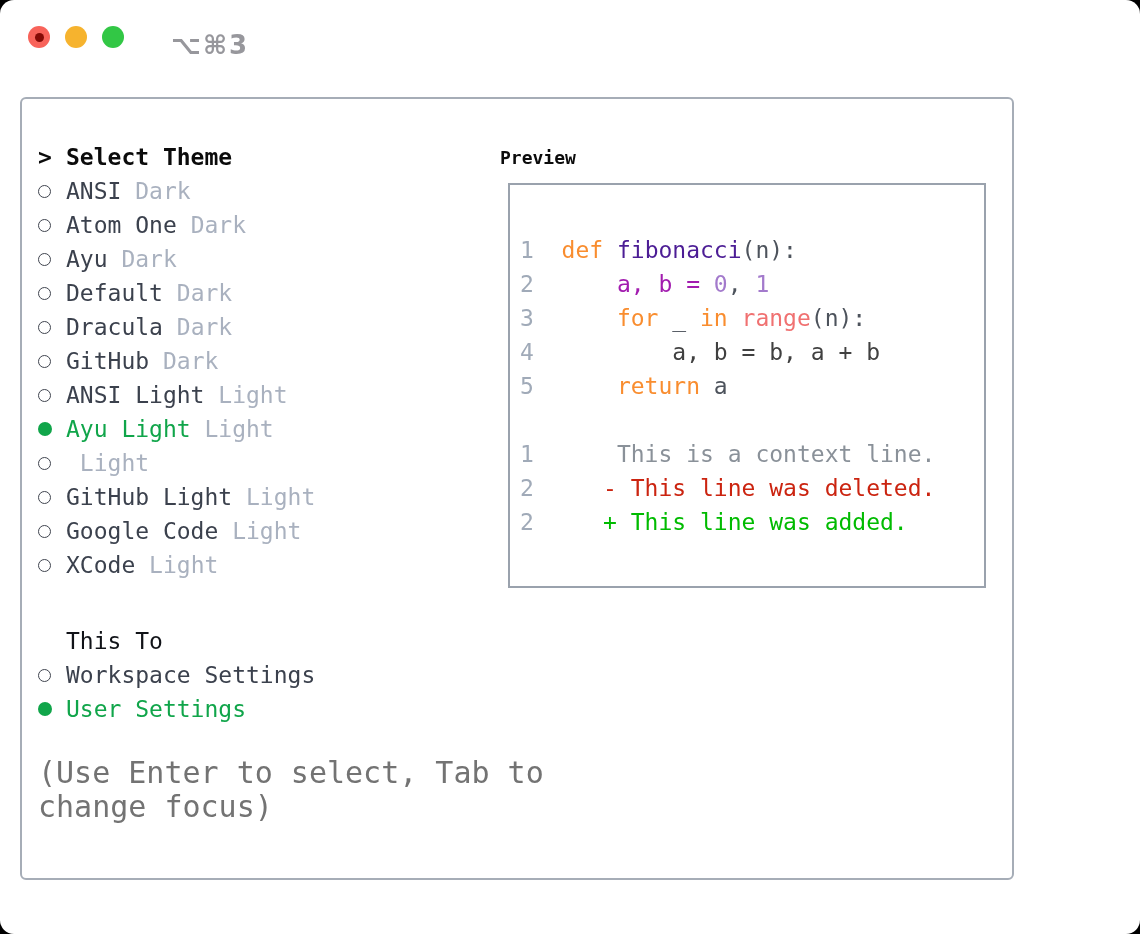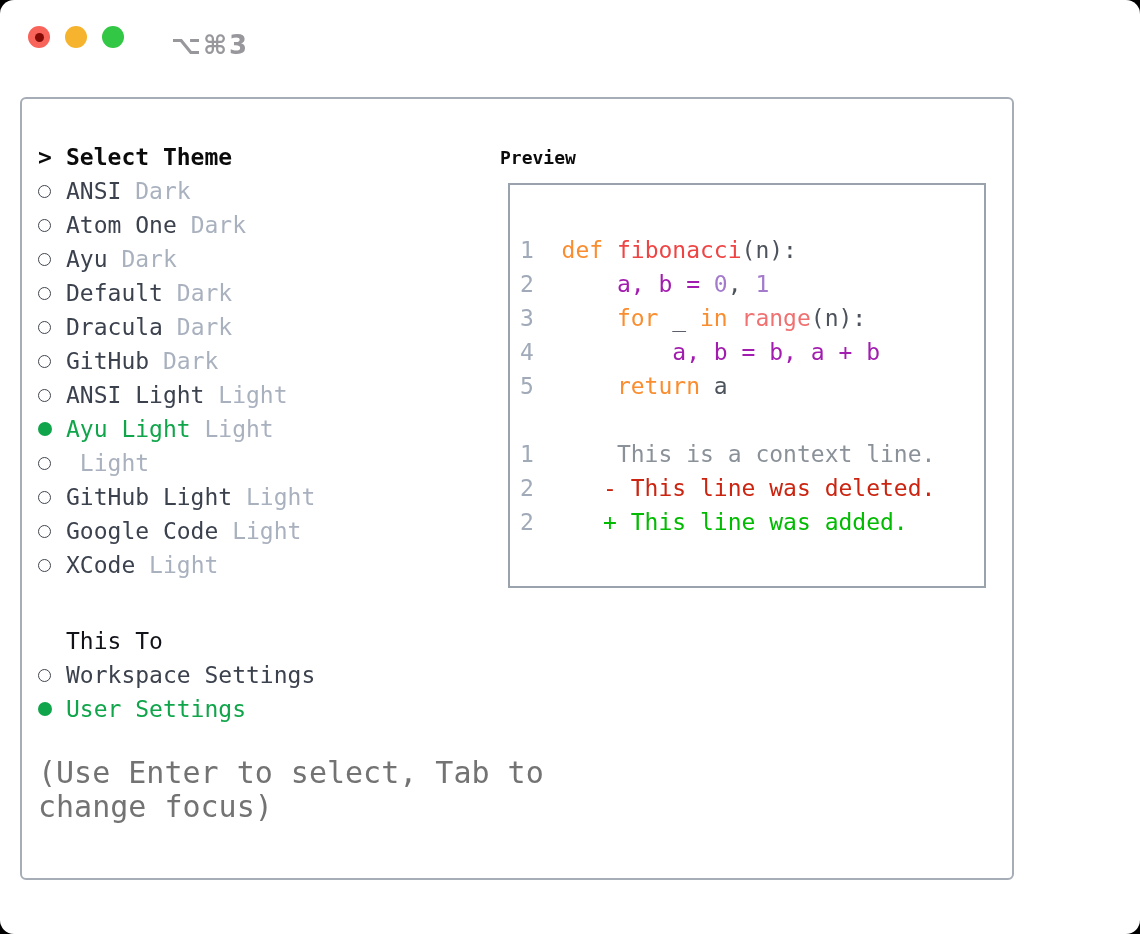--- a/index.html
+++ b/index.html
@@ -113,24 +113,24 @@
 
       <div class="help" id="help-text">(Use Enter to select, Tab to
 change focus)</div>
     </div>
 
     <div class="right-col">
       <div class="preview-label-row">
         <span class="hdr">Preview</span>
       </div>
       <div class="preview-box" id="preview-box">
-          <div class="pline"><span class="lnum">1</span><span class="lbody"><span style="color: rgb(249, 141, 47);">def</span><span style="color: rgb(77, 83, 92);"> </span><span style="color: #ef4444;">fibonacci</span><span style="color: rgb(77, 83, 92);">(n):</span></span></div>
+          <div class="pline"><span class="lnum">1</span><span class="lbody"><span style="color: rgb(249, 141, 47);">def</span><span style="color: rgb(77, 83, 92);"> </span><span style="color: #4c1d95;">fibonacci</span><span style="color: rgb(77, 83, 92);">(n):</span></span></div>
           <div class="pline"><span class="lnum">2</span><span class="lbody"><span style="color: #a21caf;">    a, b = </span><span style="color: rgb(163, 122, 204);">0</span><span style="color: rgb(77, 83, 92);">, </span><span style="color: rgb(163, 122, 204);">1</span></span></div>
           <div class="pline"><span class="lnum">3</span><span class="lbody"><span style="color: rgb(77, 83, 92);">    </span><span style="color: rgb(249, 141, 47);">for</span><span style="color: rgb(77, 83, 92);"> _ </span><span style="color: rgb(249, 141, 47);">in</span><span style="color: rgb(77, 83, 92);"> </span><span style="color: rgb(240, 113, 113);">range</span><span style="color: rgb(77, 83, 92);">(n):</span></span></div>
-          <div class="pline"><span class="lnum">4</span><span class="lbody"><span style="color: #a21caf; text-align: center;">        a, b = b, a + b</span></span></div>
+          <div class="pline"><span class="lnum">4</span><span class="lbody"><span style="color: #404040; text-align: center;">        a, b = b, a + b</span></span></div>
           <div class="pline"><span class="lnum">5</span><span class="lbody"><span style="color: rgb(77, 83, 92);">    </span><span style="color: rgb(249, 141, 47);">return</span><span style="color: rgb(77, 83, 92);"> a</span></span></div>
           <div class="pline"><span class="lnum"></span><span class="lbody"></span></div>
           <div class="pline"><span class="lnum">1</span><span class="lbody"><span style="color: rgb(138, 145, 153);">    This is a context line.</span></span></div>
           <div class="pline"><span class="lnum">2</span><span class="lbody"><span style="color: rgb(203, 36, 16);">   - This line was deleted.</span></span></div>
           <div class="pline"><span class="lnum">2</span><span class="lbody"><span style="color: rgb(0, 187, 0);">   + This line was added.</span></span></div>
         </div>
     </div>
 
   </div>
 </div>

